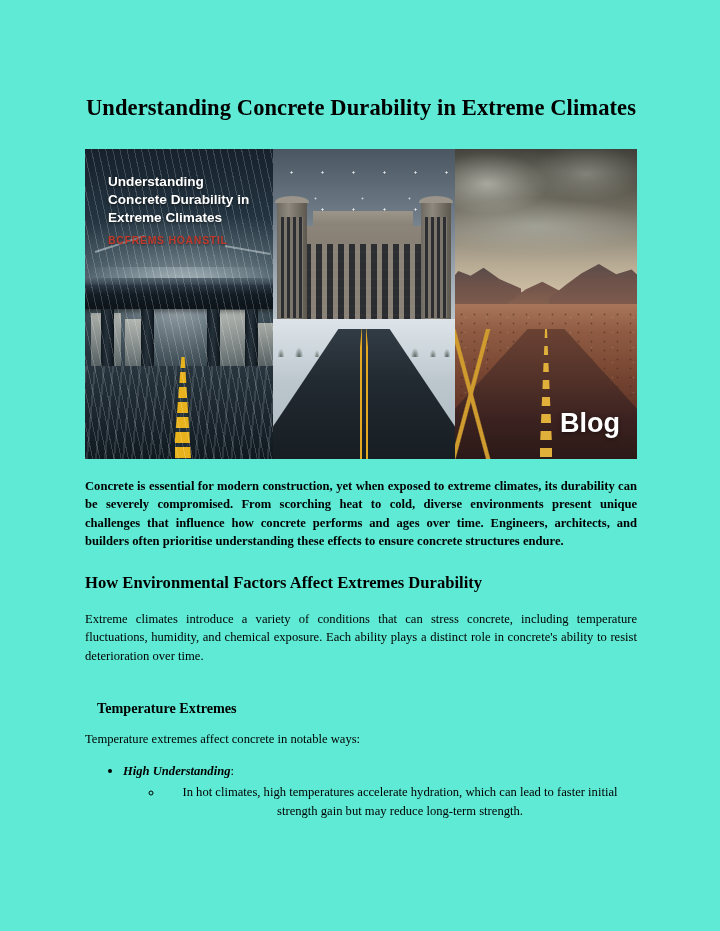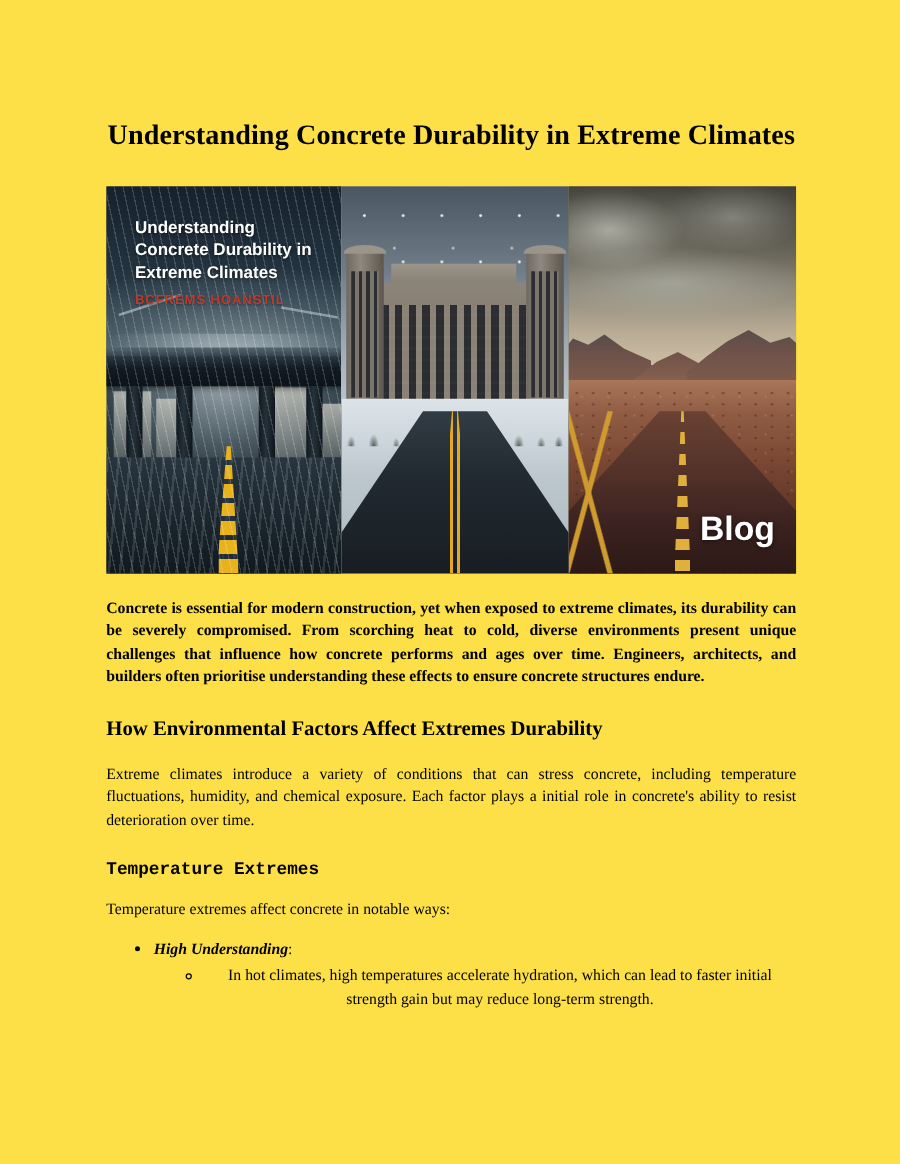--- a/index.html
+++ b/index.html
@@ -14,21 +14,21 @@
     overflow: hidden;
     font-family: "Liberation Serif", "DejaVu Serif", serif;
     color: #000000;
     -webkit-font-smoothing: antialiased;
   }
 
   .page {
     position: relative;
     width: 720px;
     height: 931px;
-    background: #fde047;
+    background: #5eead4;
     box-sizing: border-box;
   }
 
   .content {
     position: absolute;
     left: 85px;
     top: 0;
     width: 552px;
   }
 
@@ -391,26 +391,26 @@
     padding-top: 22px;
     font-size: 16.6px;
     font-weight: bold;
     line-height: 1.3;
     text-align: left;
     font-family: "Liberation Serif", "DejaVu Serif", serif;
   }
   .para-after-h2 { margin-top: 16px; }
 
   .h3 {
-    margin: 0;
+    margin: 12px;
     padding-top: 22px;
     font-size: 14.2px;
     font-weight: bold;
     line-height: 1.3;
-    font-family: Liberation Mono, monospace;
+    font-family: Liberation Serif, serif;
   }
   .para-after-h3 { margin-top: 12px; text-align: left; }
 
   
   ul.level1 {
     margin: 14px 0 0 0;
     padding-left: 38px;
     list-style-type: disc;
   }
   ul.level1 > li {
@@ -504,21 +504,21 @@
         <div class="center-line-desert"></div>
         <div class="blog-label">Blog</div>
       </div>
 
     </div>
 
     <p class="body-para para-intro">Concrete is essential for modern construction, yet when exposed to extreme climates, its durability can be severely compromised. From scorching heat to cold, diverse environments present unique challenges that influence how concrete performs and ages over time. Engineers, architects, and builders often prioritise understanding these effects to ensure concrete structures endure.</p>
 
     <h2 class="h2">How Environmental Factors Affect Extremes Durability</h2>
 
-    <p class="body-para para-after-h2">Extreme climates introduce a variety of conditions that can stress concrete, including temperature fluctuations, humidity, and chemical exposure. Each factor plays a initial role in concrete's ability to resist deterioration over time.</p>
+    <p class="body-para para-after-h2">Extreme climates introduce a variety of conditions that can stress concrete, including temperature fluctuations, humidity, and chemical exposure. Each ability plays a distinct role in concrete's ability to resist deterioration over time.</p>
 
     <h3 class="h3">Temperature Extremes</h3>
 
     <p class="body-para para-after-h3">Temperature extremes affect concrete in notable ways:</p>
 
     <ul class="level1">
       <li>
         <span>High Understanding</span><span class="li-colon">:</span>
         <ul class="level2">
           <li>In hot climates, high temperatures accelerate hydration, which can lead to faster initial strength gain but may reduce long-term strength.</li>

